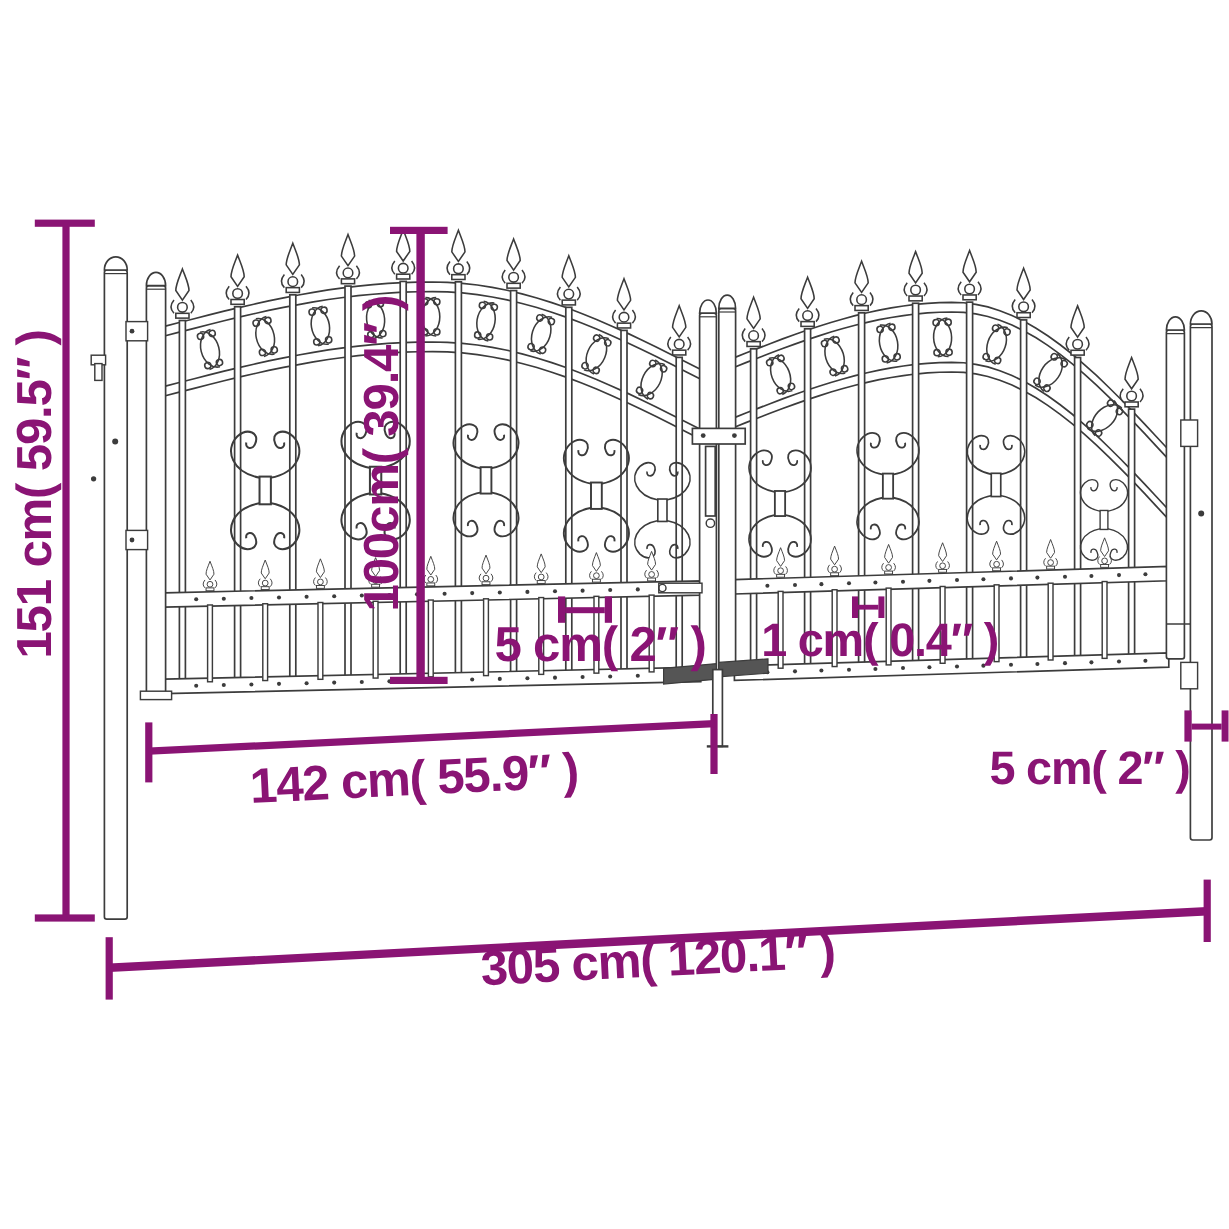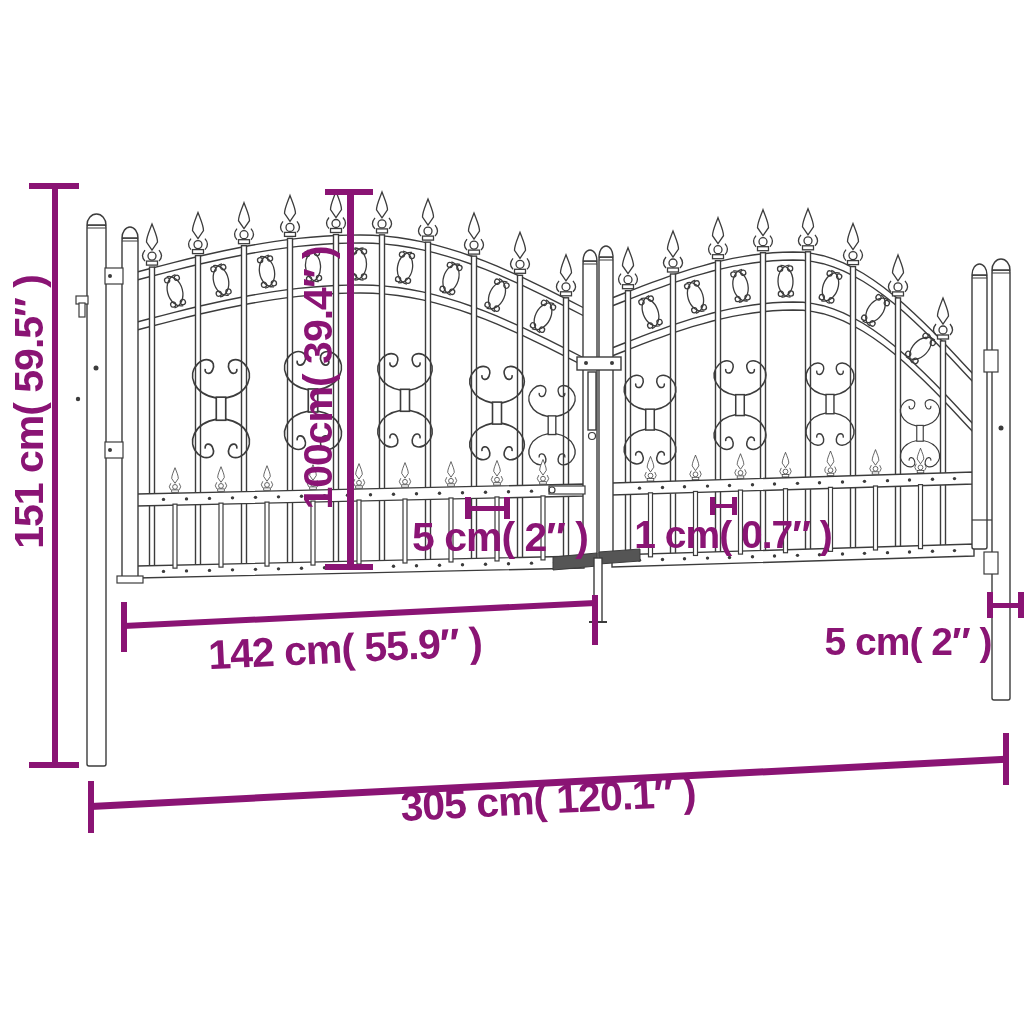--- a/index.html
+++ b/index.html
@@ -285,21 +285,21 @@
     <div class="hmark" style="left:465px;top:497px;width:33px;height:22px;">
         <i></i>
       </div>
     <div class="dimlabel" style="left:500px;top:537px;">5 cm( 2″ )</div>
   </div>
 
   <div>
     <div class="hmark small" style="left:710px;top:497px;width:17px;height:18px;">
         <i></i>
       </div>
-    <div class="dimlabel" style="left:733px;top:534px;font-size:39px;">1 cm( 0.7″ )</div>
+    <div class="dimlabel" style="left:733px;top:534px;font-size:39px;">1 cm( 0.4″ )</div>
   </div>
 
   <div>
     <div class="dim" style="left:121px;top:602px;width:6px;height:50px;"></div>
     <div class="dim" style="left:592px;top:595px;width:6px;height:50px;"></div>
     <div class="dim lslant" style="left:124px;top:623px;width:472px;height:6px;"></div>
     <div class="dimlabel r3a" style="left:345px;top:649px;">142 cm( 55.9″ )</div>
   </div>
 
   <div>

